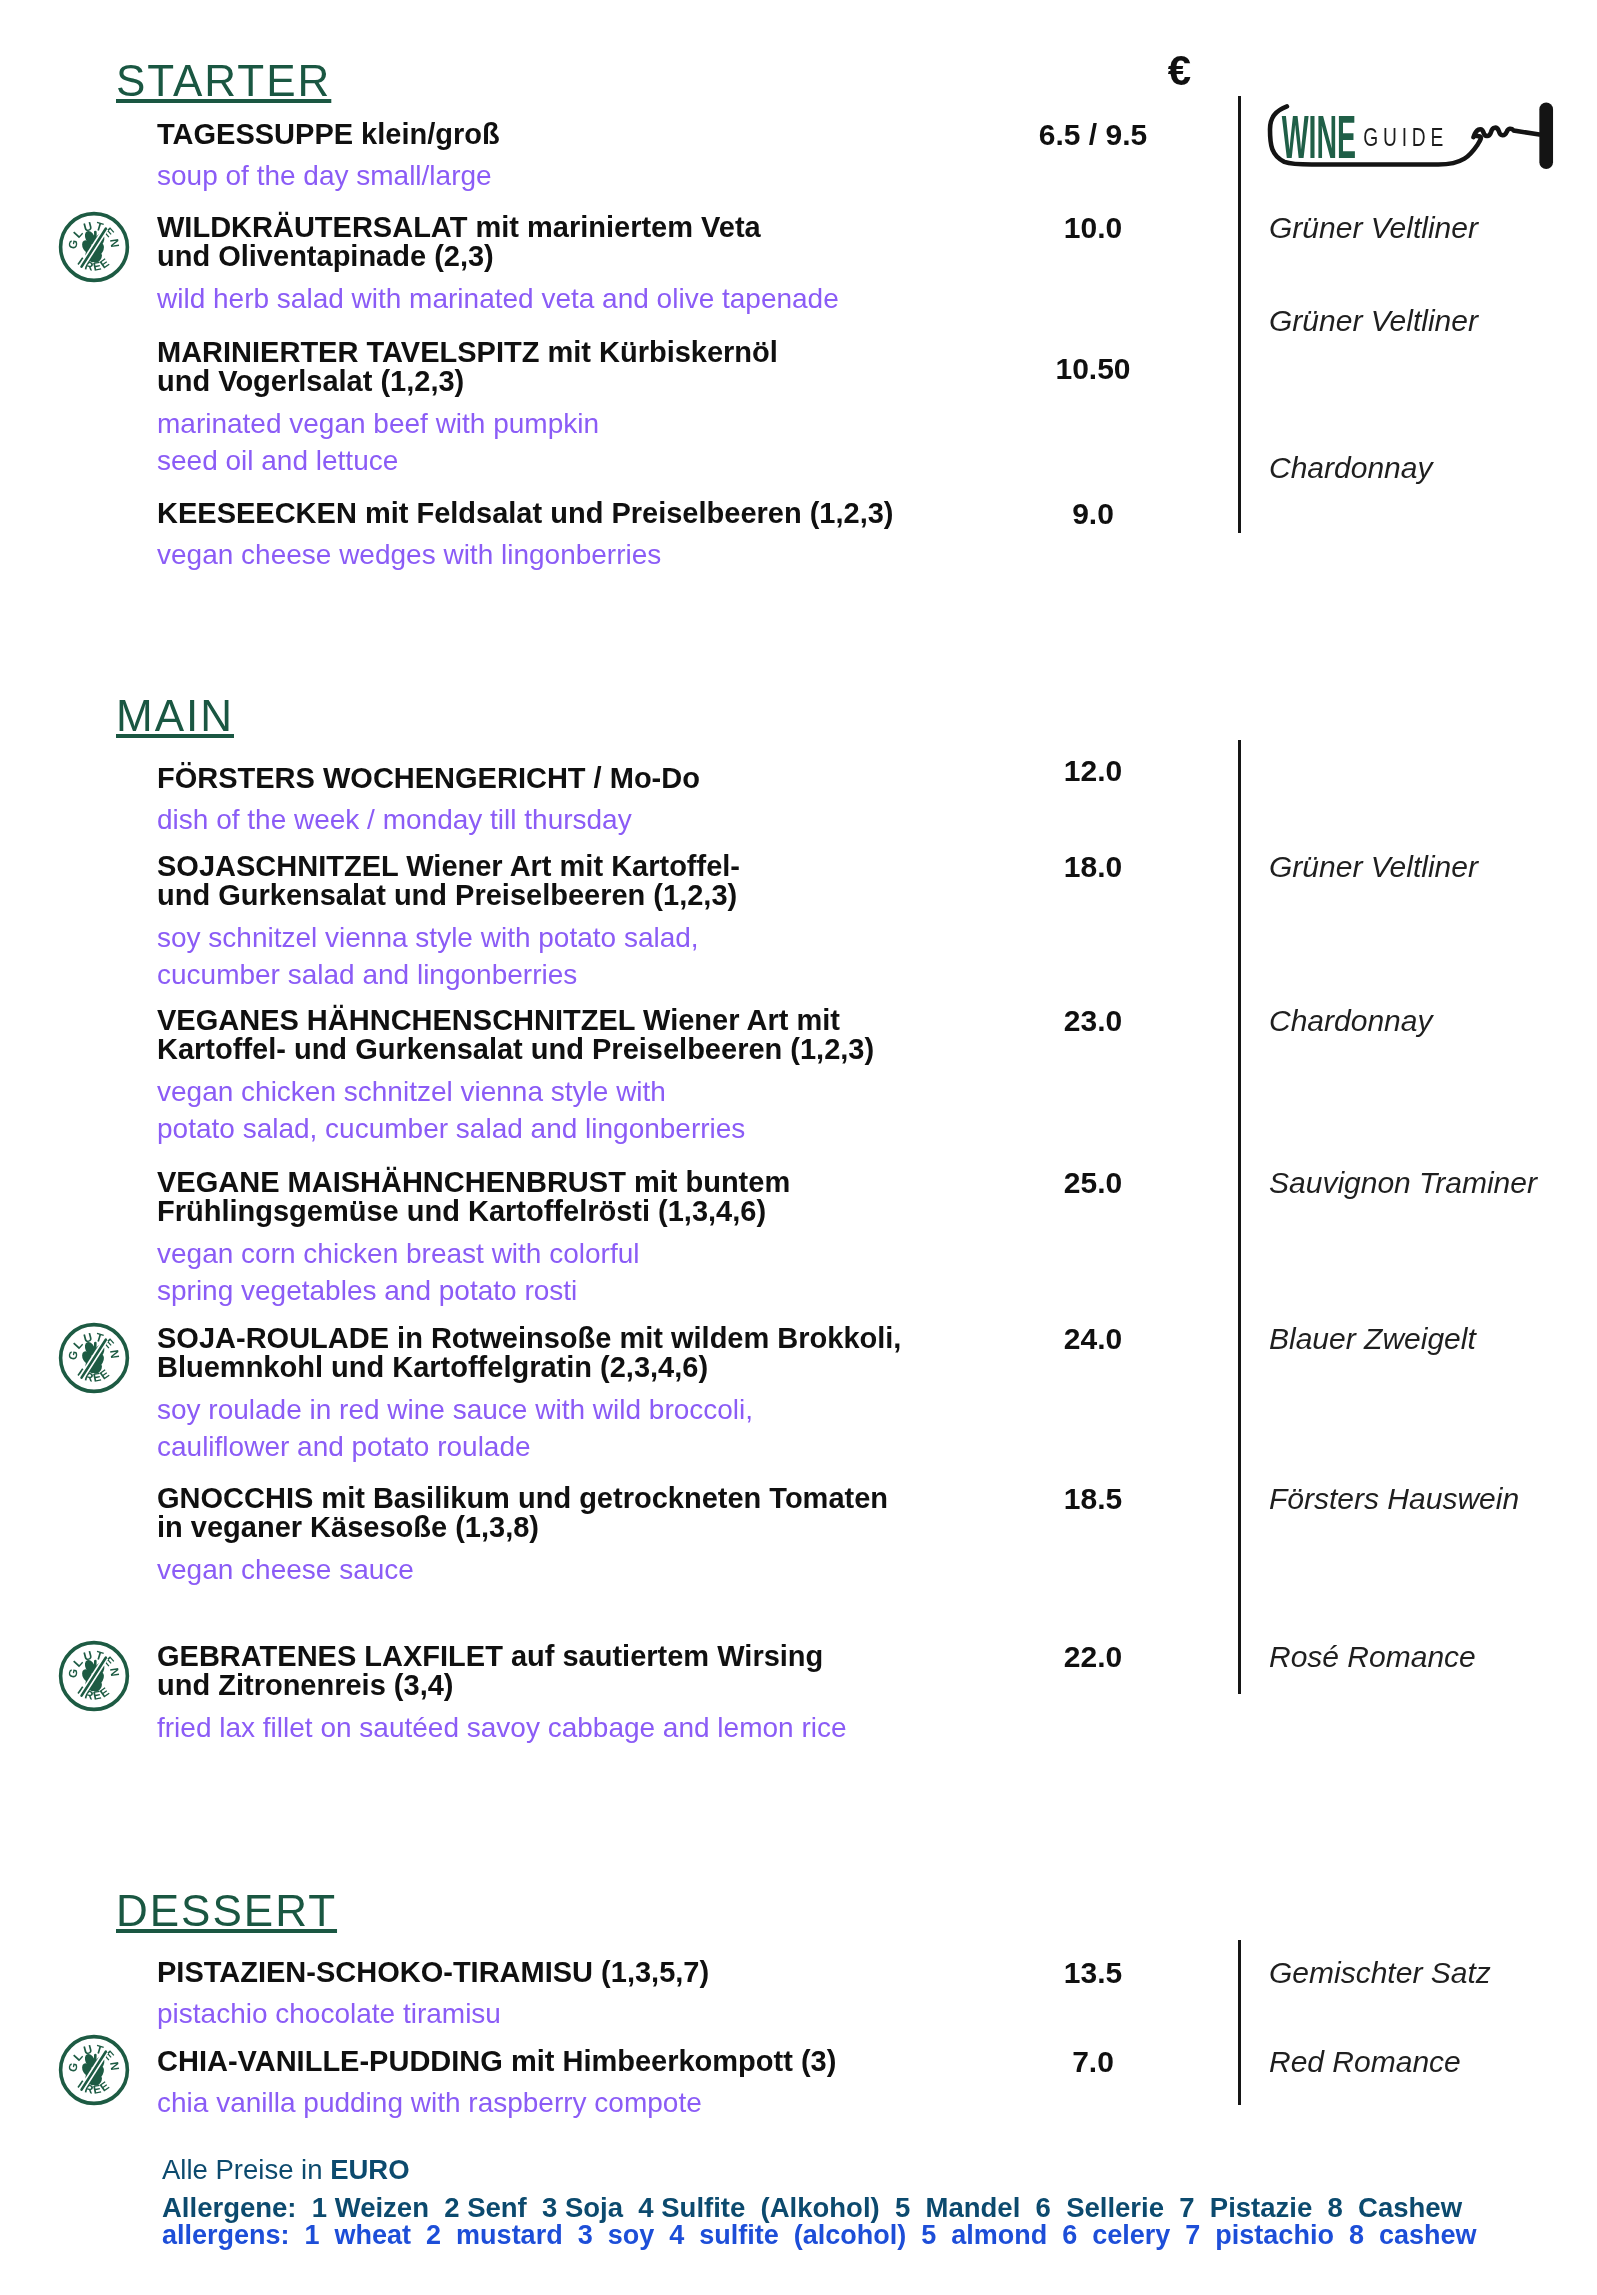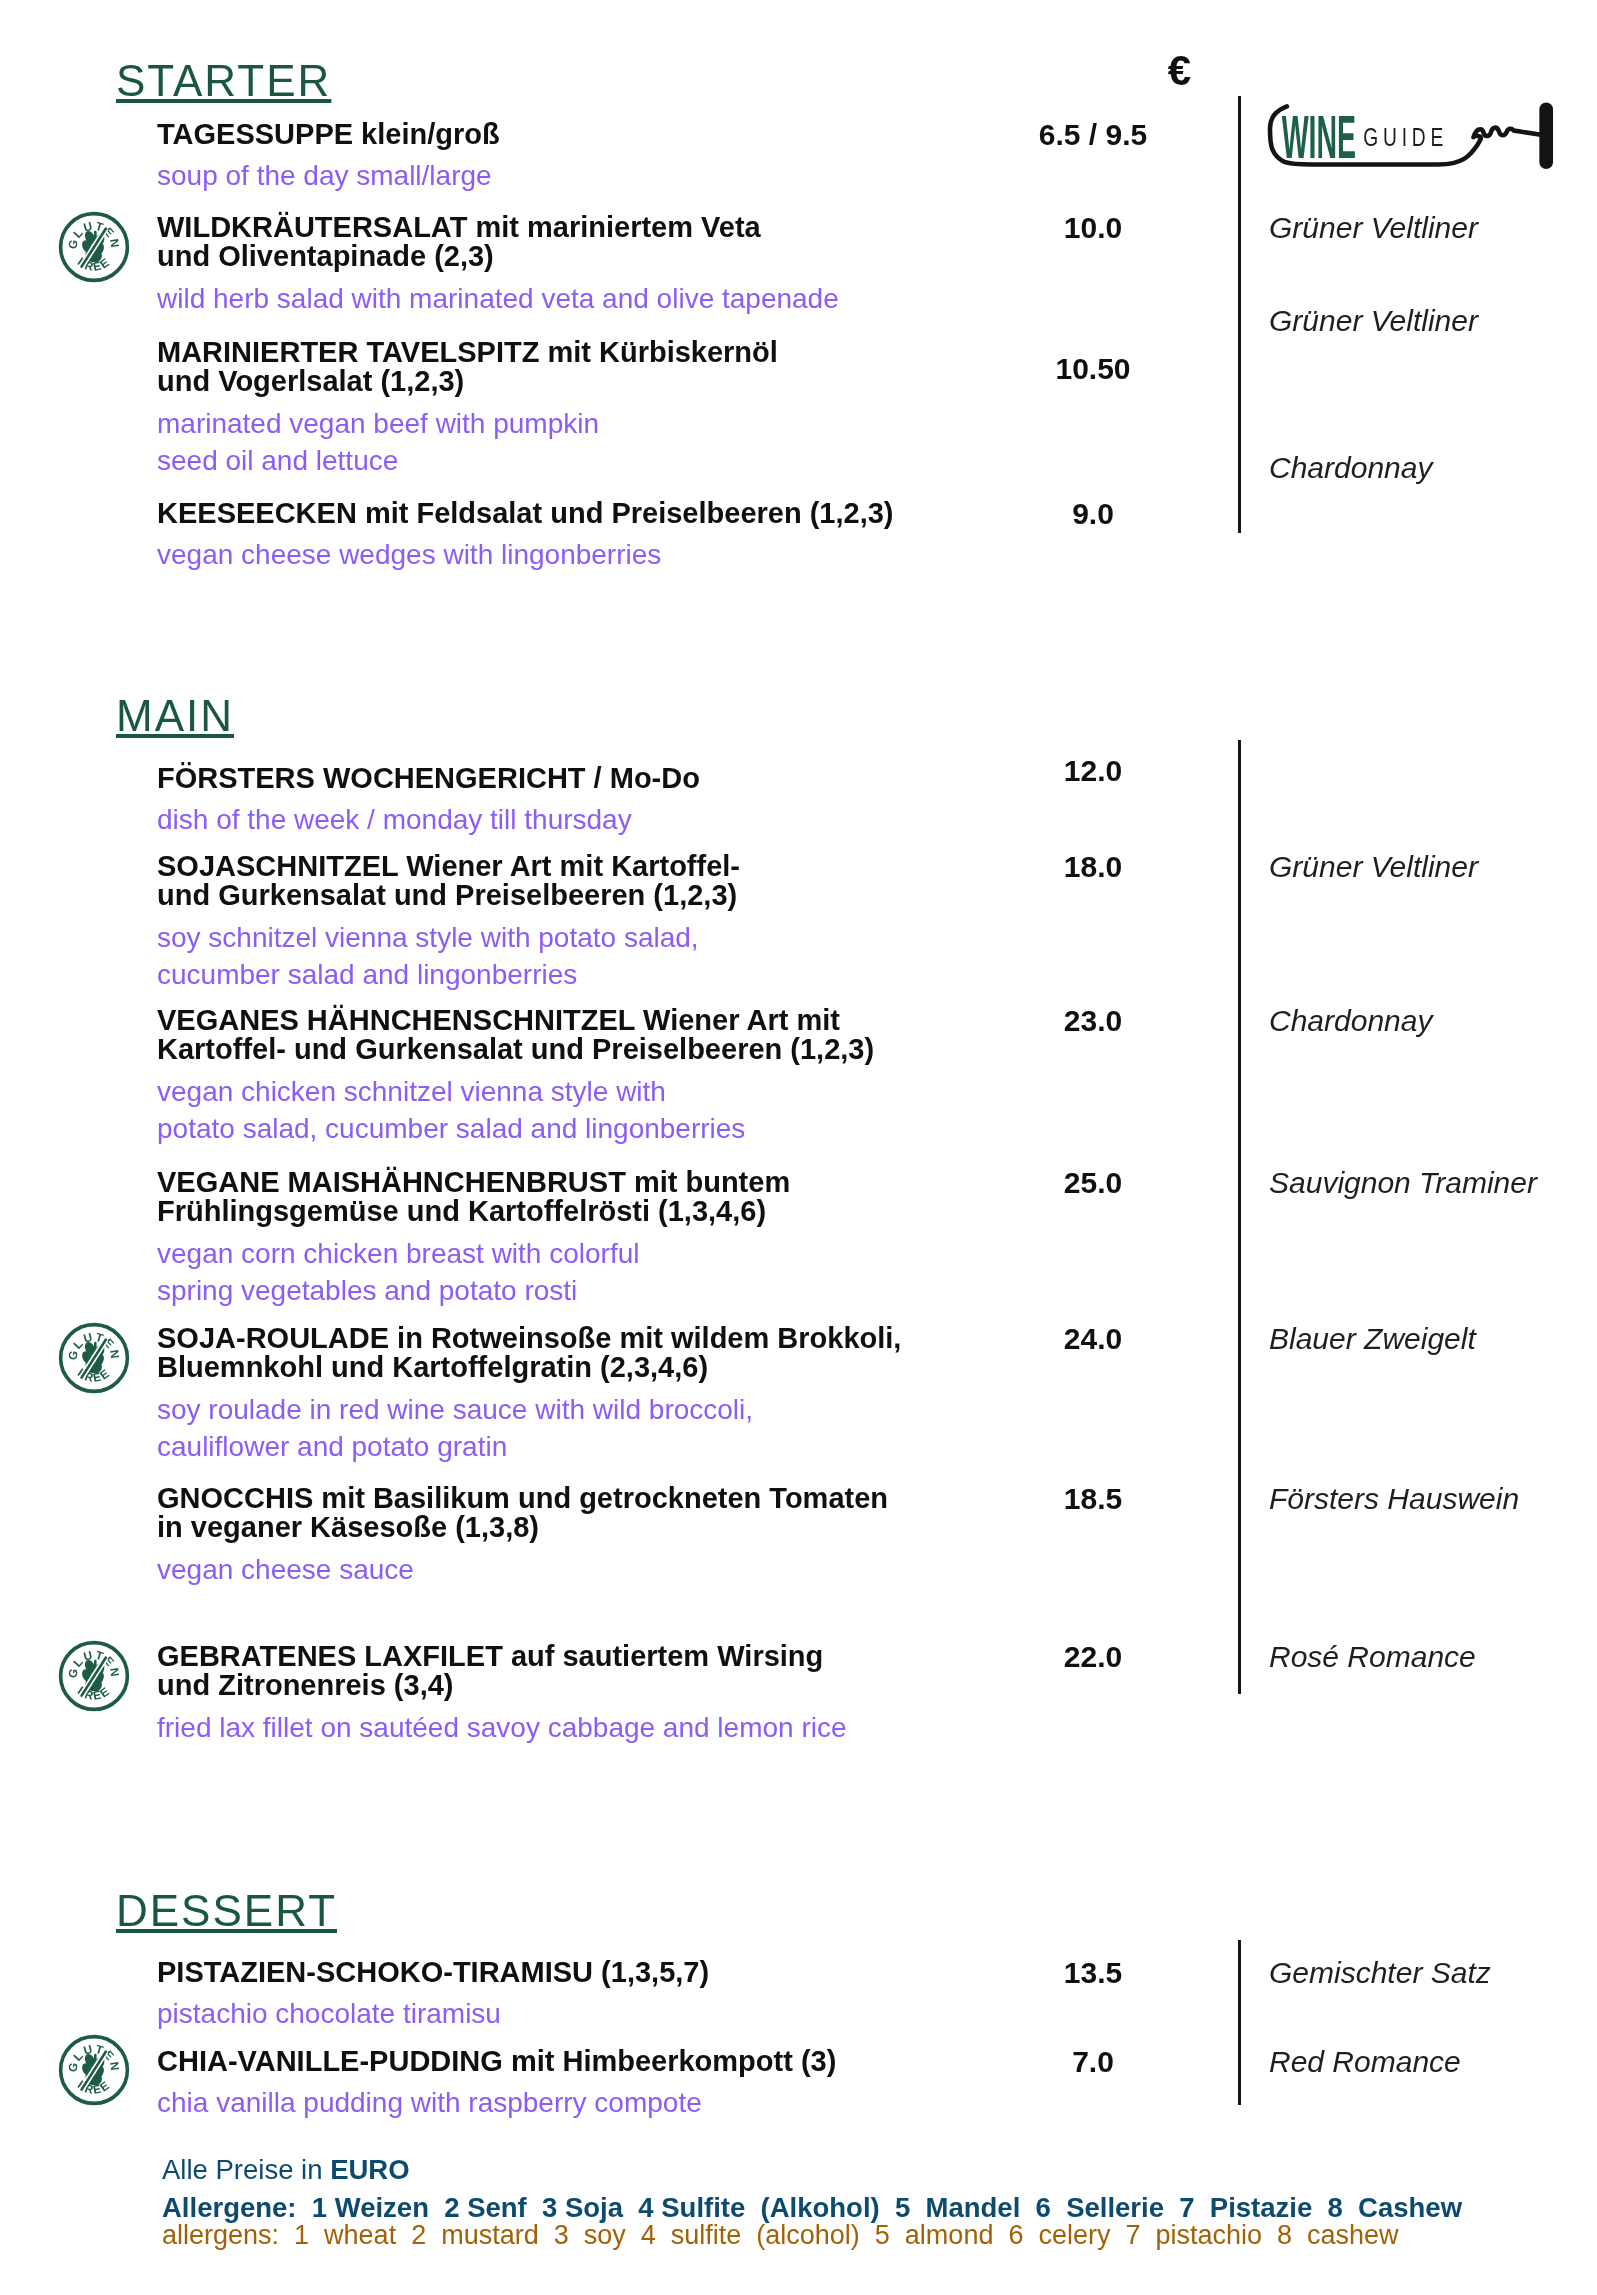--- a/index.html
+++ b/index.html
@@ -73,21 +73,21 @@
     font-family:"Liberation Sans",sans-serif;
     font-weight:400;fill:#1c1c1c;letter-spacing:10px;
   }
   .note{
     position:absolute;left:162px;
     font-size:27.5px;line-height:31px;color:#0c4a6e;
     white-space:pre;
   }
   .note .b{font-weight:700;}
   .allergens-de{font-weight:700;font-size:27.5px;}
-  .allergens-en{font-weight:400;font-size:27px;color:#a16207;}
+  .allergens-en{font-weight:700;font-size:27px;color:#1d4ed8;}
 </style>
 </head>
 <body>
 
 <div class="page">
 
   <svg width="0" height="0" style="position:absolute" aria-hidden="true">
     <defs>
       <path id="gfArcTop" d="M 29,55 A 26 26 0 0 1 81,55"></path>
       <path id="gfArcBottom" d="M 19,55 A 36 36 0 0 0 91,55"></path>
@@ -186,21 +186,21 @@
       <div class="dl">spring vegetables and potato rosti</div>
     </div>
   </div>
   <div class="price" style="top:1168px">25.0</div>
 
   <div class="item" style="top:1324px">
     <div class="tl">SOJA-ROULADE in Rotweinsoße mit wildem Brokkoli,</div>
     <div class="tl">Bluemnkohl und Kartoffelgratin (2,3,4,6)</div>
     <div class="desc">
       <div class="dl">soy roulade in red wine sauce with wild broccoli,</div>
-      <div class="dl">cauliflower and potato gratin</div>
+      <div class="dl">cauliflower and potato roulade</div>
     </div>
   </div>
   <div class="price" style="top:1324px">24.0</div>
 
   <div class="item" style="top:1484px">
     <div class="tl">GNOCCHIS mit Basilikum und getrockneten Tomaten</div>
     <div class="tl">in veganer Käsesoße (1,3,8)</div>
     <div class="desc">
       <div class="dl">vegan cheese sauce</div>
     </div>

